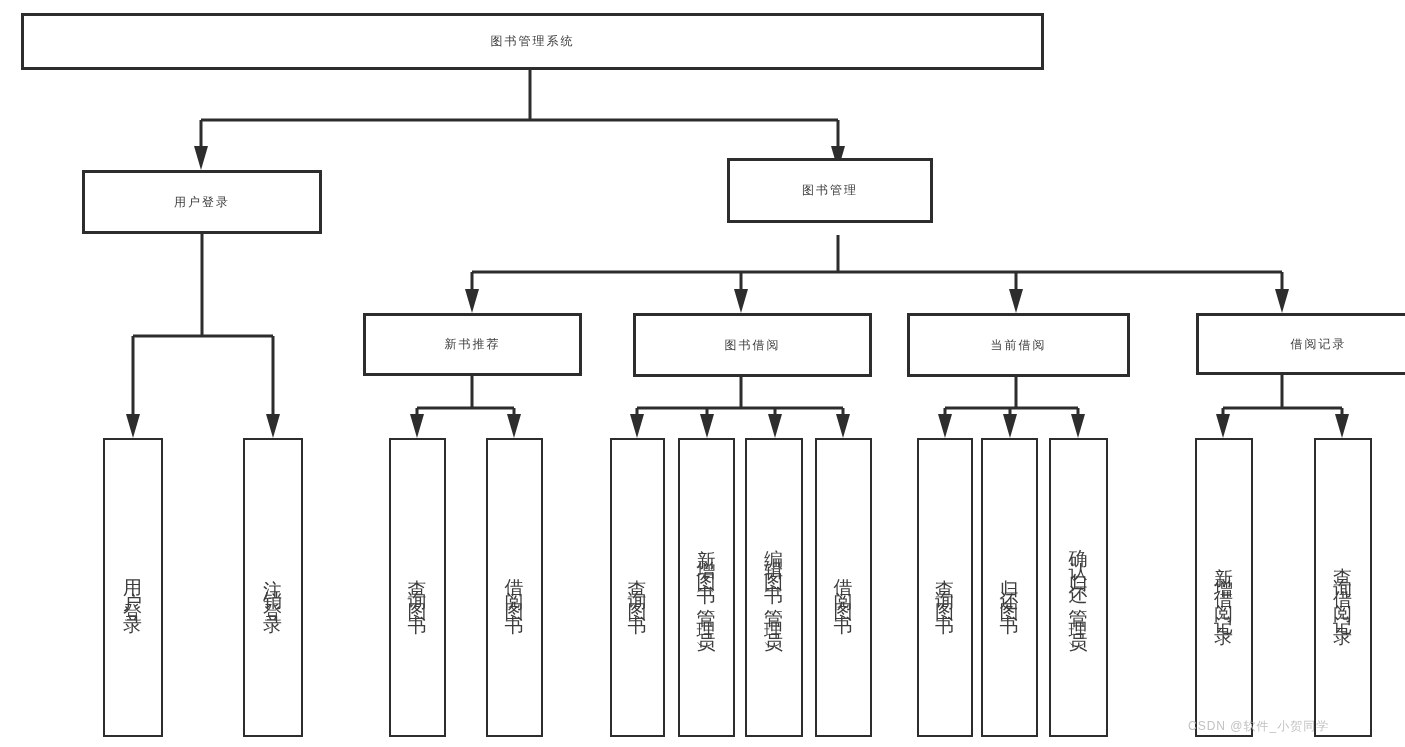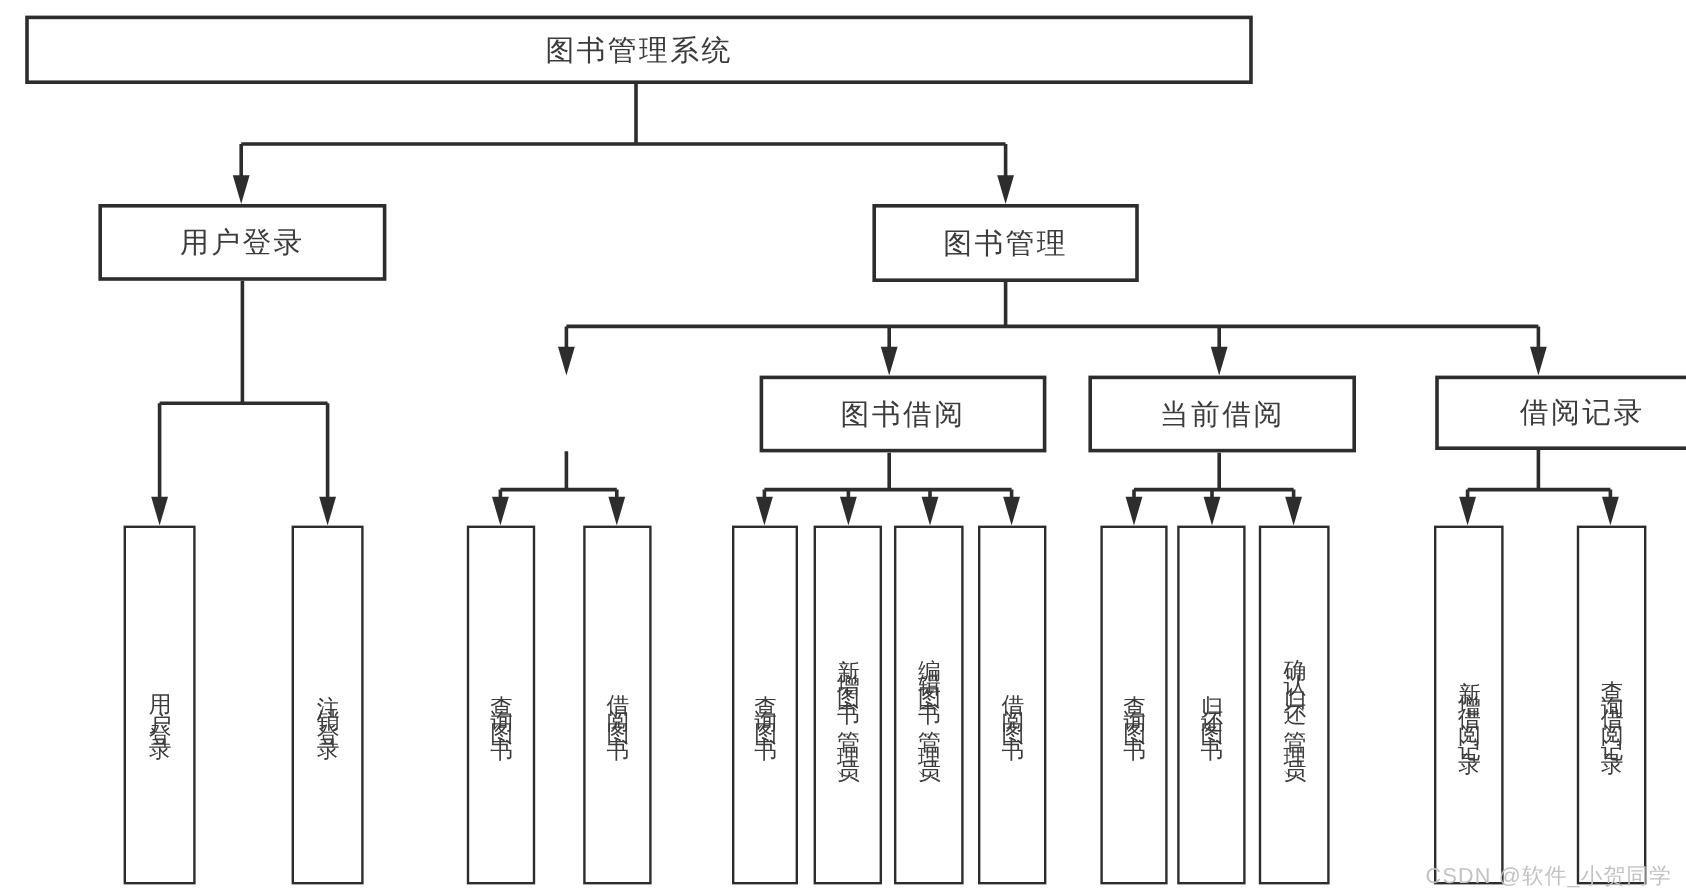--- a/index.html
+++ b/index.html
@@ -20,21 +20,21 @@
     position:absolute;left:0;top:0;width:1405px;height:747px;
     pointer-events:none;
   }
   .node{
     position:absolute;
     box-sizing:border-box;
     background:var(--bg);
     border:3px solid var(--line);
     display:flex;align-items:center;justify-content:center;
     color:var(--text);
-    font-size:24px;
+    font-size:12px;
     letter-spacing:2px;
     white-space:nowrap;
   }
   .leaf{
     position:absolute;
     box-sizing:border-box;
     background:var(--bg);
     border:2.5px solid var(--line);
     display:flex;align-items:center;justify-content:center;
     color:var(--text);
@@ -43,21 +43,21 @@
     writing-mode:vertical-rl;
     text-orientation:mixed;
     font-size:19px;
     line-height:1;
     letter-spacing:12px;
     color:var(--text);
   }
   .watermark{
     position:absolute;
     left:1188px;top:718px;
-    font-size:18px;
+    font-size:12px;
     color:var(--watermark);
     letter-spacing:1px;
     z-index:10;
     white-space:nowrap;
   }
 </style>
 </head>
 <body>
 
 <div id="canvas">
@@ -112,24 +112,27 @@
     </g>
   </svg>
 
   <div class="node" style="left:21px;top:13px;width:1023px;height:57px">
     <span>图书管理系统</span>
   </div>
 
   <div class="node" style="left:82px;top:170px;width:240px;height:64px">
     <span>用户登录</span>
   </div>
-  <div class="node" style="left:727px;top:170px;width:222px;height:65px">
+  <div class="node" style="left:727px;top:158px;width:206px;height:65px">
     <span>图书管理</span>
   </div>
 
+  <div class="node" style="left:363px;top:313px;width:219px;height:63px">
+    <span>新书推荐</span>
+  </div>
   <div class="node" style="left:633px;top:313px;width:239px;height:64px">
     <span>图书借阅</span>
   </div>
   <div class="node" style="left:907px;top:313px;width:223px;height:64px">
     <span>当前借阅</span>
   </div>
   <div class="node" style="left:1196px;top:313px;width:245px;height:62px">
     <span>借阅记录</span>
   </div>
 

